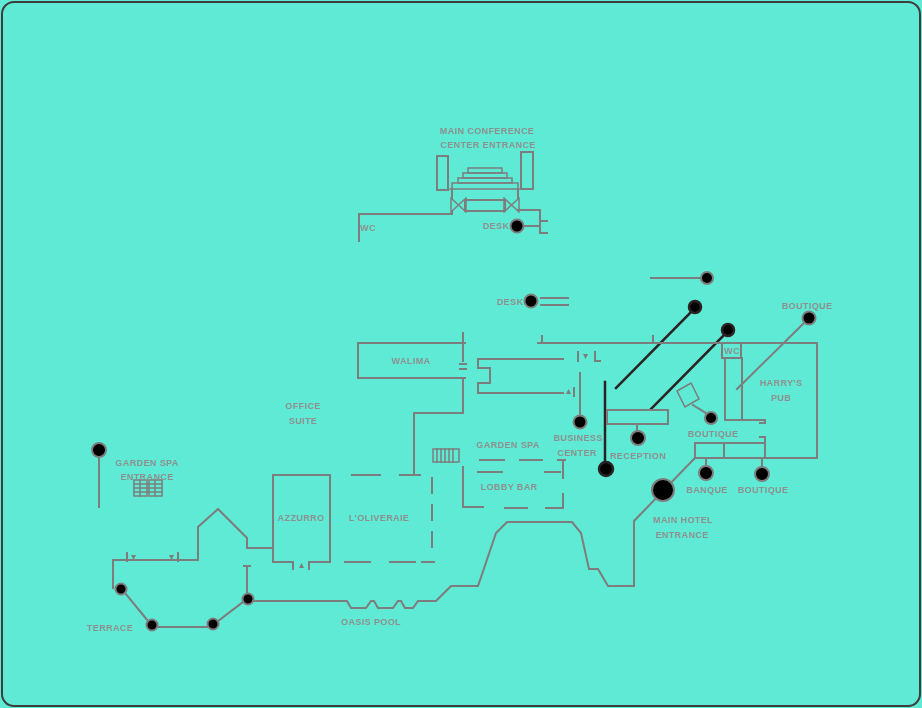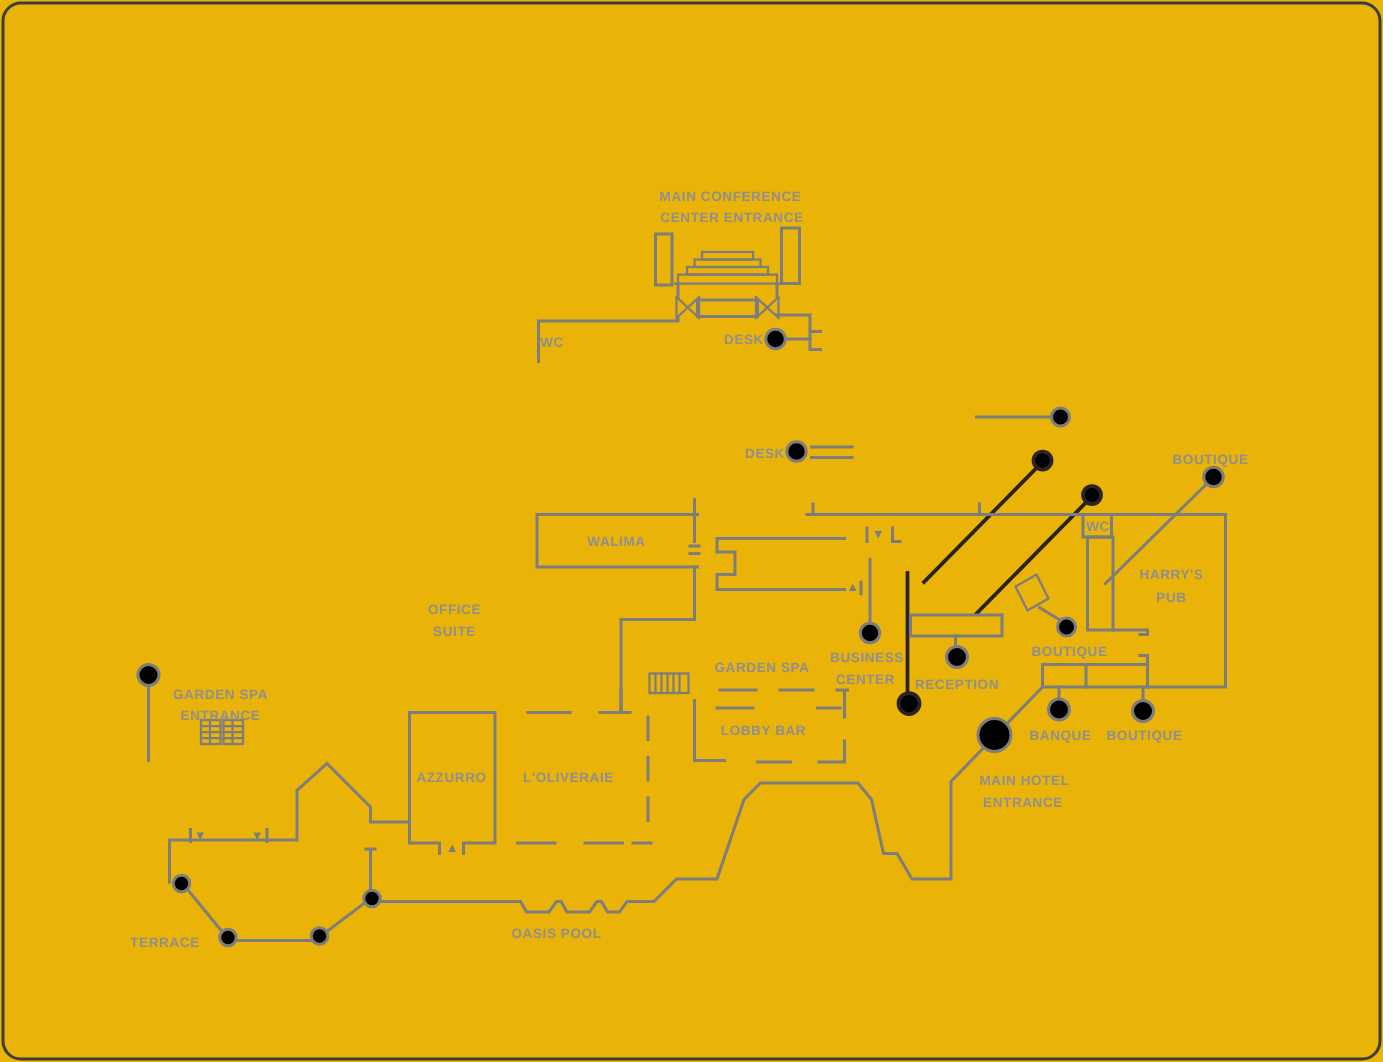--- a/index.html
+++ b/index.html
@@ -1,16 +1,16 @@
 <!DOCTYPE html>
 <html><head>
 <meta charset="utf-8">
 <style>
   html,body{margin:0;padding:0;background:#000;}
-  .stage{position:relative;width:922px;height:708px;background:#eab308;overflow:hidden;}
+  .stage{position:relative;width:922px;height:708px;background:#5eead4;overflow:hidden;}
   svg{display:block;}
   .w{stroke:#7d7d7d;stroke-width:2;fill:none;stroke-linecap:square;}
   .w1{stroke:#7d7d7d;stroke-width:1.5;fill:none;stroke-linecap:square;}
   .dk{stroke:#2b2223;stroke-width:2.5;fill:none;stroke-linecap:square;}
   .node{stroke:#7d7d7d;stroke-width:2;fill:#000;}
   .nodedk{stroke:#2b2223;stroke-width:2.5;fill:#000;}
   .arr{fill:#7d7d7d;stroke:none;}
   .lbl{fill:#8f8f8f;font-family:"Liberation Sans",sans-serif;font-size:9px;
        letter-spacing:.4px;text-anchor:middle;font-weight:bold;}
   .border{stroke:#3d3d3d;stroke-width:2;fill:none;}

